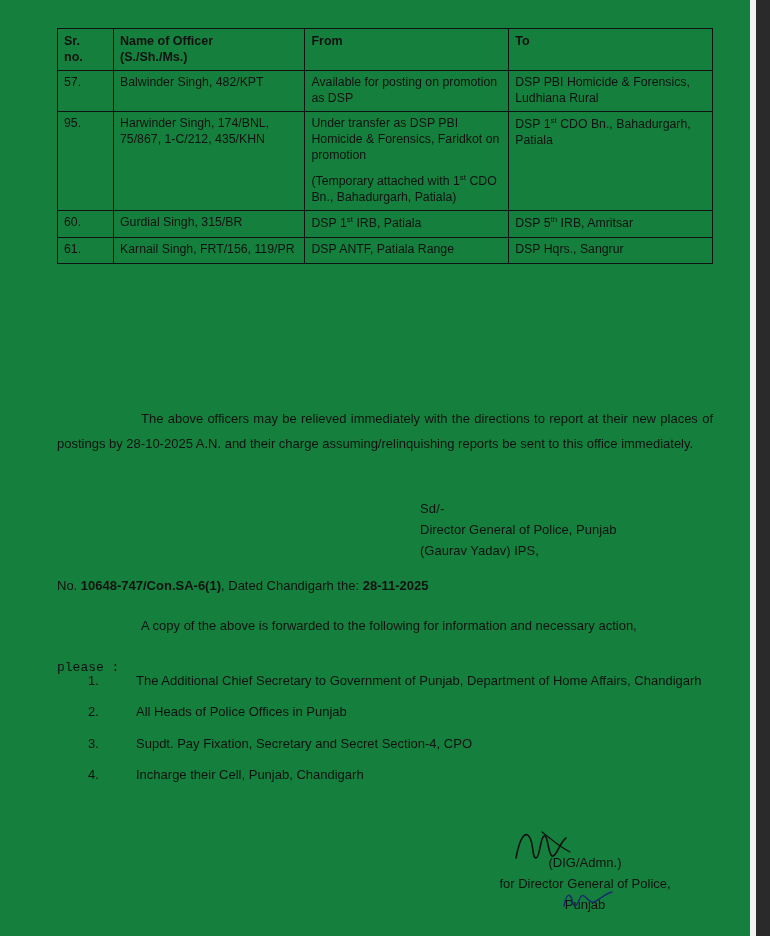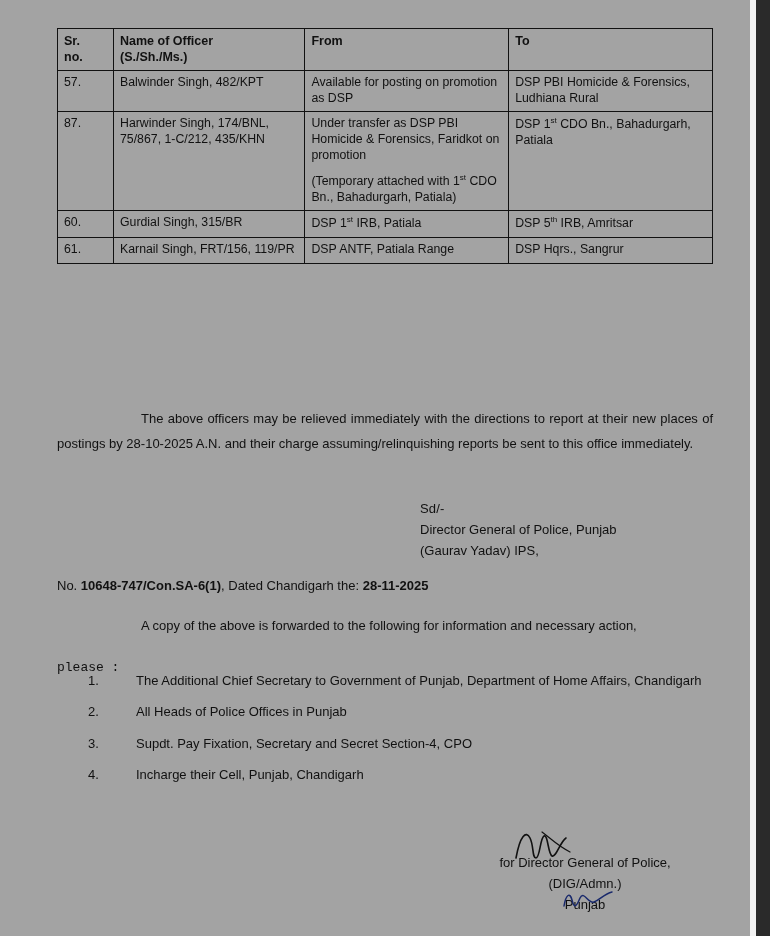--- a/index.html
+++ b/index.html
@@ -12,21 +12,21 @@
     height: 936px;
     font-family: "Liberation Sans", sans-serif;
     color: #111;
     position: relative;
     overflow: hidden;
   }
   .page {
     position: relative;
     width: 770px;
     height: 936px;
-    background: #a3a3a3;
+    background: #15803d;
     box-sizing: border-box;
   }
   
   .scan-edge {
     position: absolute;
     top: 0;
     right: 0;
     width: 14px;
     height: 936px;
     background: #2a2a2a;
@@ -194,21 +194,21 @@
         </tr>
       </thead>
       <tbody>
         <tr>
           <td>57.</td>
           <td>Balwinder Singh, 482/KPT</td>
           <td>Available for posting on promotion as DSP</td>
           <td>DSP PBI Homicide &amp; Forensics, Ludhiana Rural</td>
         </tr>
         <tr>
-          <td>87.</td>
+          <td>95.</td>
           <td>Harwinder Singh, 174/BNL, 75/867, 1-C/212, 435/KHN</td>
           <td>
             <span>Under transfer as DSP PBI Homicide &amp; Forensics, Faridkot on promotion</span>
             <div class="gap-para">(Temporary attached with 1<sup>st</sup> CDO Bn., Bahadurgarh, Patiala)</div>
           </td>
           <td>DSP 1<sup>st</sup> CDO Bn., Bahadurgarh, Patiala</td>
         </tr>
         <tr>
           <td>60.</td>
           <td>Gurdial Singh, 315/BR</td>
@@ -256,22 +256,22 @@
         <span class="num">4.</span>
         <span>Incharge their Cell, Punjab, Chandigarh</span>
       </li>
     </ol>
 
     <div class="closing-block">
       <svg class="sig-scribble" viewBox="0 0 70 34">
         <path d="M6 30 C10 8, 16 2, 20 10 C24 18, 22 30, 26 30 C30 30, 30 10, 34 8 C38 6, 38 26, 42 28 C46 30, 50 14, 56 10" fill="none" stroke="#111" stroke-width="1.6" stroke-linecap="round"></path>
         <path d="M32 4 C40 10, 48 18, 60 24" fill="none" stroke="#111" stroke-width="1.2" stroke-linecap="round"></path>
       </svg>
+      <div>(DIG/Admn.)</div>
       <div>for Director General of Police,</div>
-      <div>(DIG/Admn.)</div>
       <div>Punjab</div>
       <svg class="sig-scribble2" viewBox="0 0 56 22">
         <path d="M4 18 C6 6, 10 4, 12 12 C14 20, 16 20, 20 10 C24 2, 28 16, 34 14 C40 12, 44 6, 52 4" fill="none" stroke="#1a2a6c" stroke-width="1.5" stroke-linecap="round"></path>
       </svg>
     </div>
 
   </div>
   <div class="scan-edge-inner"></div>
   <div class="scan-edge"></div>
 </div>

